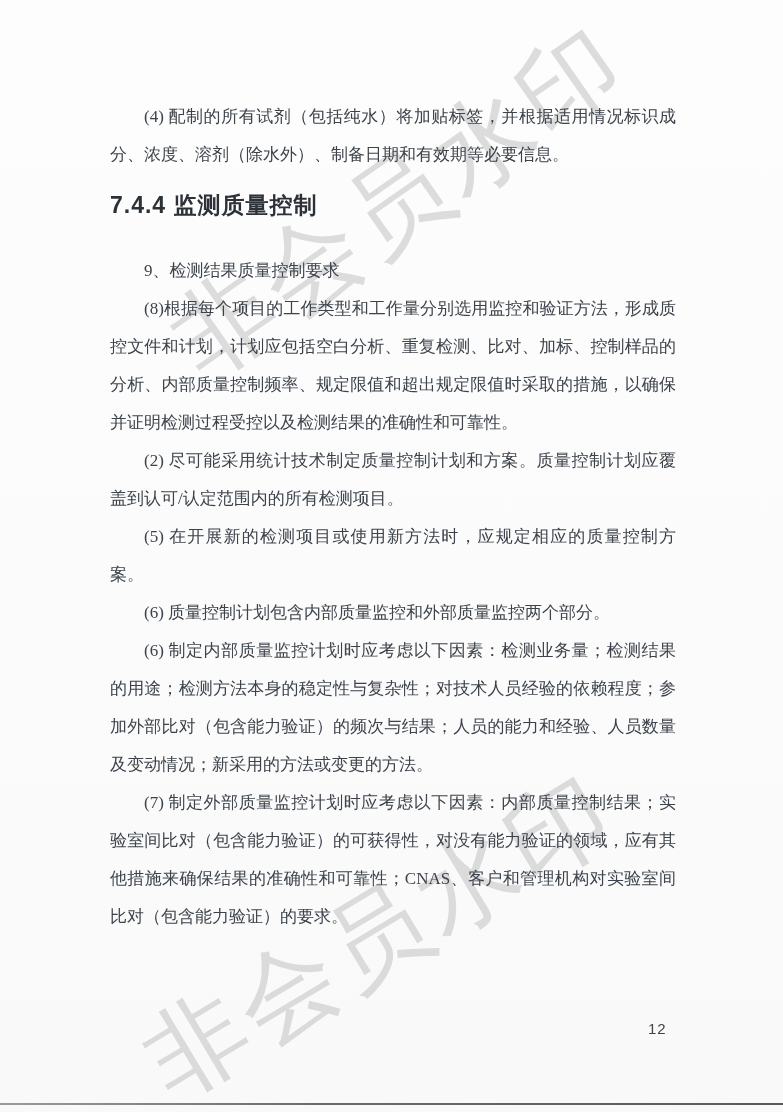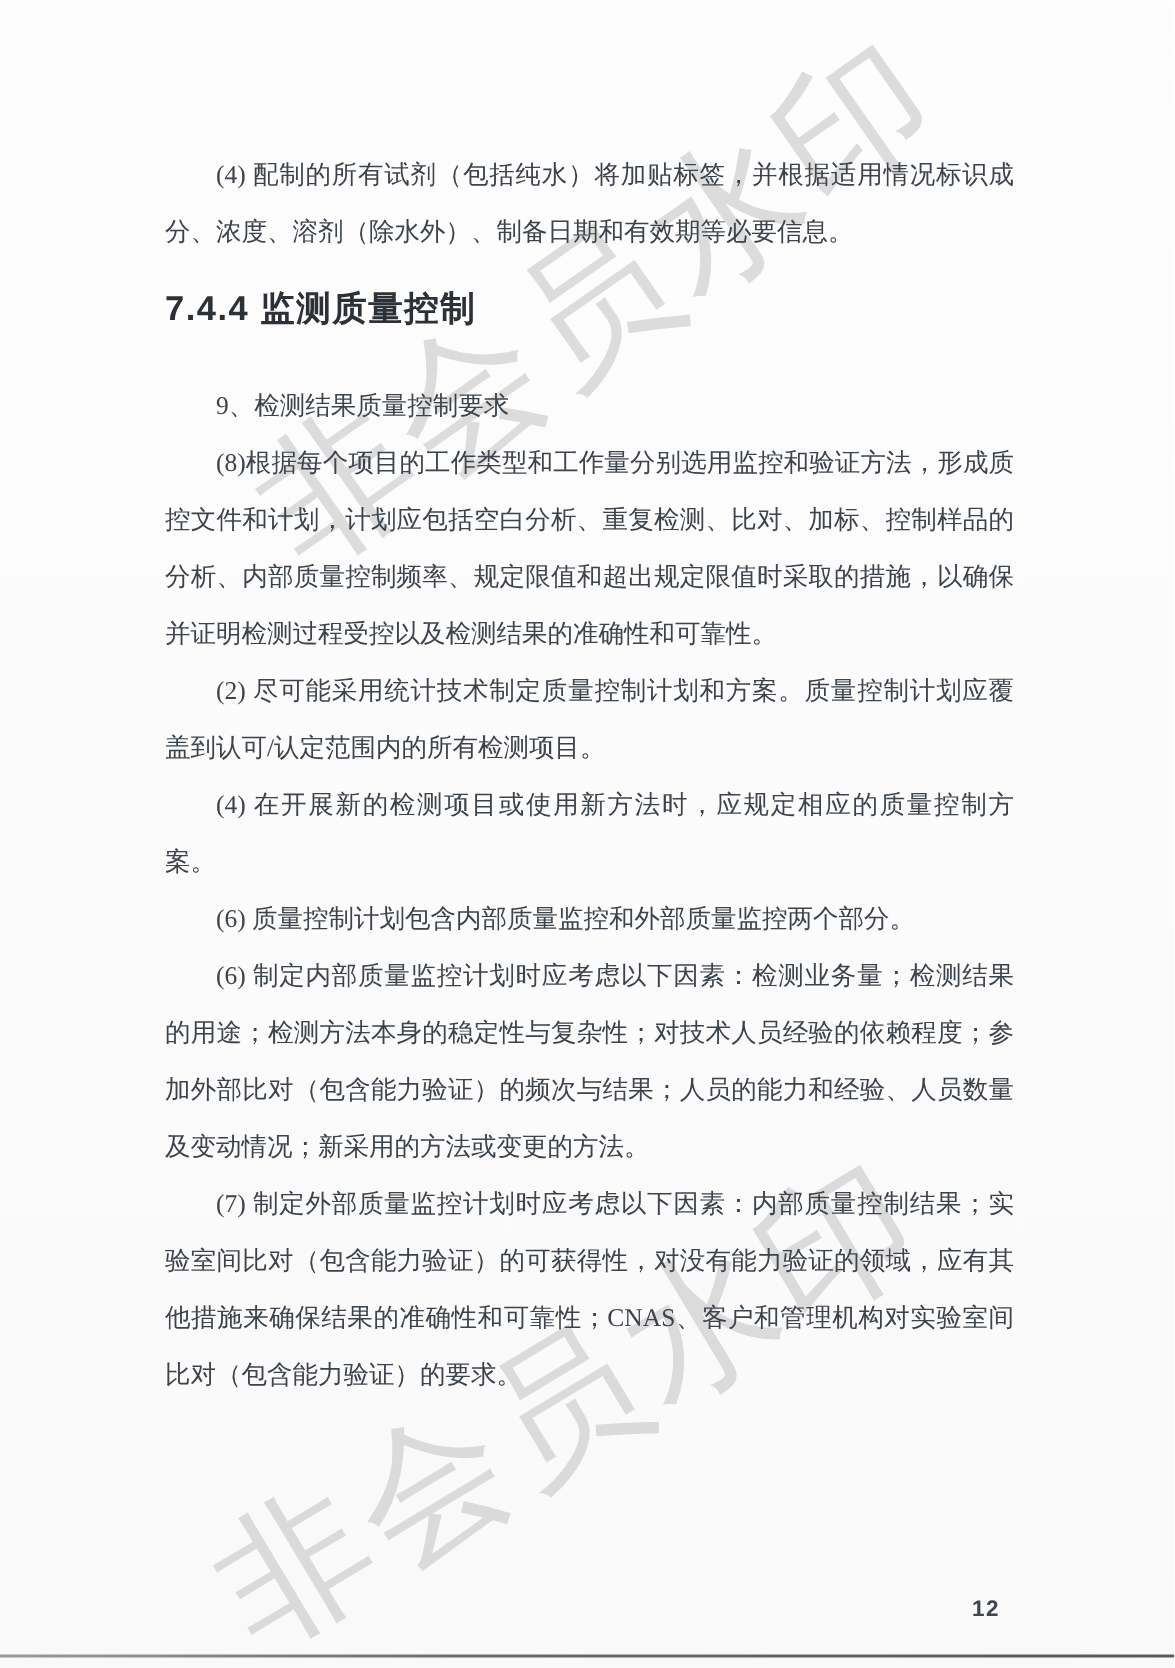--- a/index.html
+++ b/index.html
@@ -62,27 +62,26 @@
     line-height: 30px;
     font-weight: bold;
     color: #2c3138;
     text-align: left;
     letter-spacing: 1px;
     font-family: "Liberation Sans", "DejaVu Sans", sans-serif;
   }
   .page-number {
     position: absolute;
     left: 648px;
-    top: 1064px;
+    top: 1020px;
     z-index: 2;
     font-family: "Liberation Sans", "DejaVu Sans", sans-serif;
     font-size: 15px;
     letter-spacing: 1px;
     color: #3f454c;
-    font-weight: bold;
   }
   .scan-edge-line {
     position: absolute;
     left: 0;
     top: 1103px;
     width: 783px;
     height: 2px;
     background: linear-gradient(to right, #9b9b9b 0%, #6b6b6b 40%, #565a5e 100%);
     z-index: 2;
   }
@@ -102,21 +101,21 @@
 
     <h2>7.4.4 监测质量控制</h2>
 
     <p>9、检测结果质量控制要求</p>
 
     <p>(8)根据每个项目的工作类型和工作量分别选用监控和验证方法，形成质控文件和计划，计划应包括空白分析、重复检测、比对、加标、控制样品的分析、内部质量控制频率、规定限值和超出规定限值时采取的措施，以确保并证明检测过程受控以及检测结果的准确性和可靠性。</p>
 
     <p>(2) 尽可能采用统计技术制定质量控制计划和方案。质量控制计划应覆盖到认可/认定范围内的所有检测项目。</p>
 
 
-    <p>(4) 在开展新的检测项目或使用新方法时，应规定相应的质量控制方案。</p>
+    <p>(5) 在开展新的检测项目或使用新方法时，应规定相应的质量控制方案。</p>
 
     <p>(6) 质量控制计划包含内部质量监控和外部质量监控两个部分。</p>
 
     <p>(6) 制定内部质量监控计划时应考虑以下因素：检测业务量；检测结果的用途；检测方法本身的稳定性与复杂性；对技术人员经验的依赖程度；参加外部比对（包含能力验证）的频次与结果；人员的能力和经验、人员数量及变动情况；新采用的方法或变更的方法。</p>
 
     <p>(7) 制定外部质量监控计划时应考虑以下因素：内部质量控制结果；实验室间比对（包含能力验证）的可获得性，对没有能力验证的领域，应有其他措施来确保结果的准确性和可靠性；CNAS、客户和管理机构对实验室间比对（包含能力验证）的要求。</p>
 
   </div>
 
   <div class="page-number">12</div>

